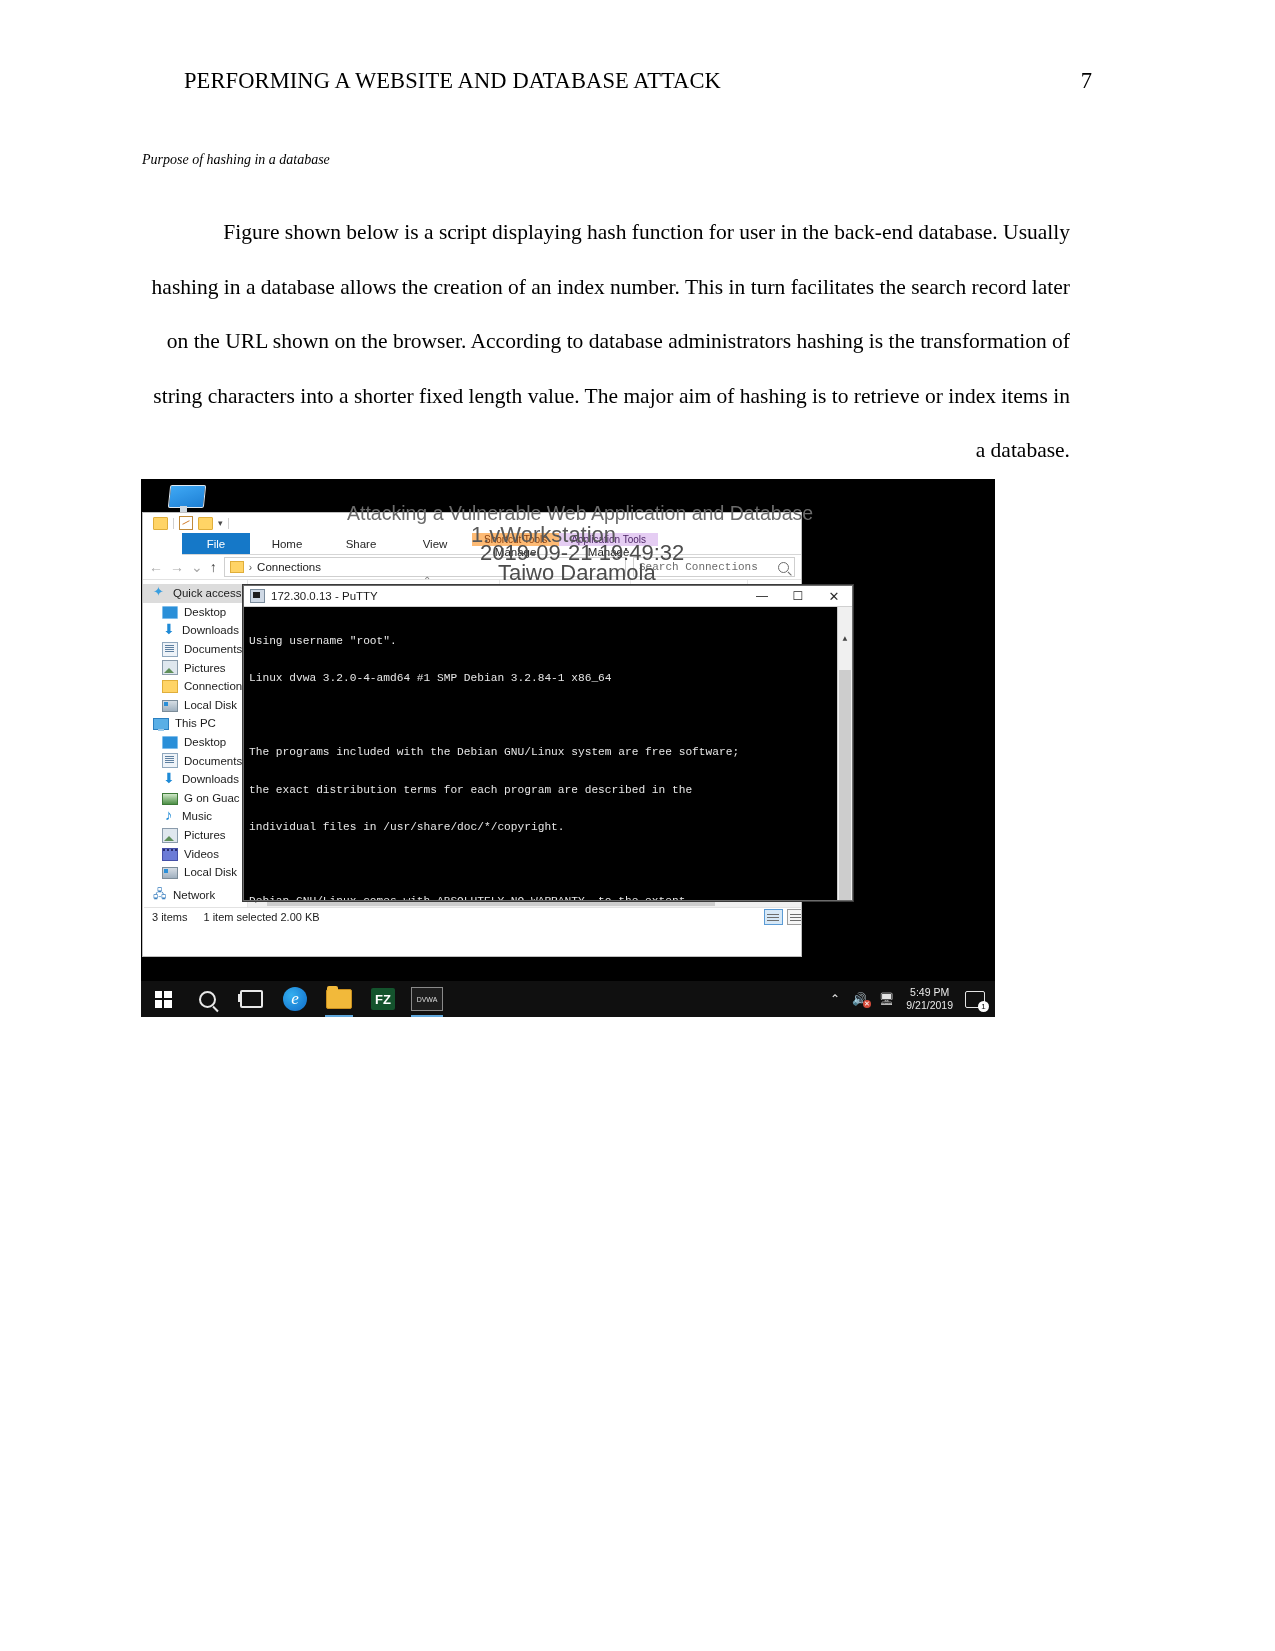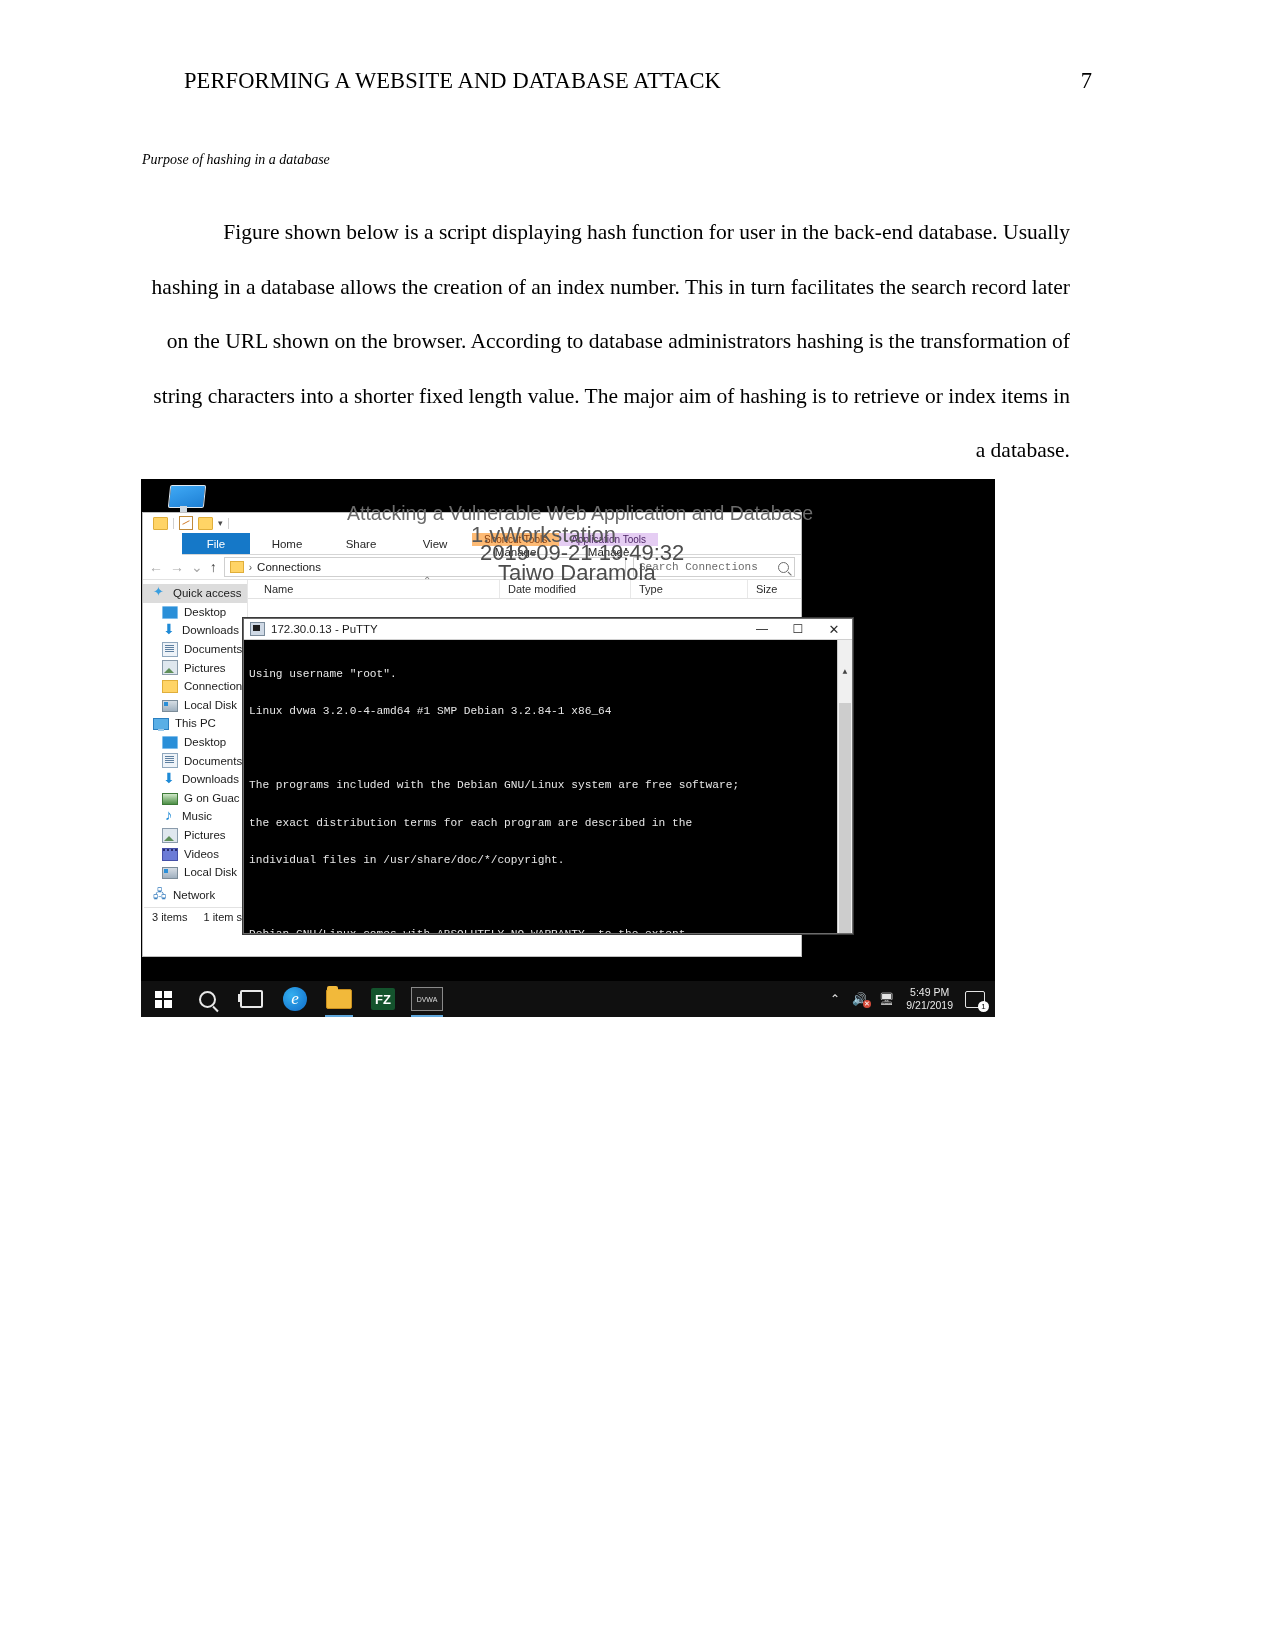--- a/index.html
+++ b/index.html
@@ -291,21 +291,21 @@
   }
   .view-btns { margin-left: auto; display:flex; gap:4px; padding-right:6px;}
   .vb { width: 17px; height: 14px; border: 1px solid #9c9c9c; background:#f6f6f6; position:relative;}
   .vb.active { background:#d6e8f7; border-color:#5b9bd5; }
   .vb:after{content:""; position:absolute; left:2px; top:2px; width:12px; height:9px;
     background: repeating-linear-gradient(0deg,#6d6d6d 0 1px,transparent 1px 3px);}
 
   
   .putty {
     position: absolute;
-    left: 102px; top: 139px;
+    left: 102px; top: 106px;
     width: 608px; height: 314px;
     background: #f97316;
     border: 1px solid #6b6b6b;
     box-shadow: 0 0 0 1px #3a3a3a;
     overflow: hidden;
   }
   .putty-title {
     height: 20px; background: #ffffff;
     display: flex; align-items: center;
     font-size: 11.5px; color: #1b1b1b;

